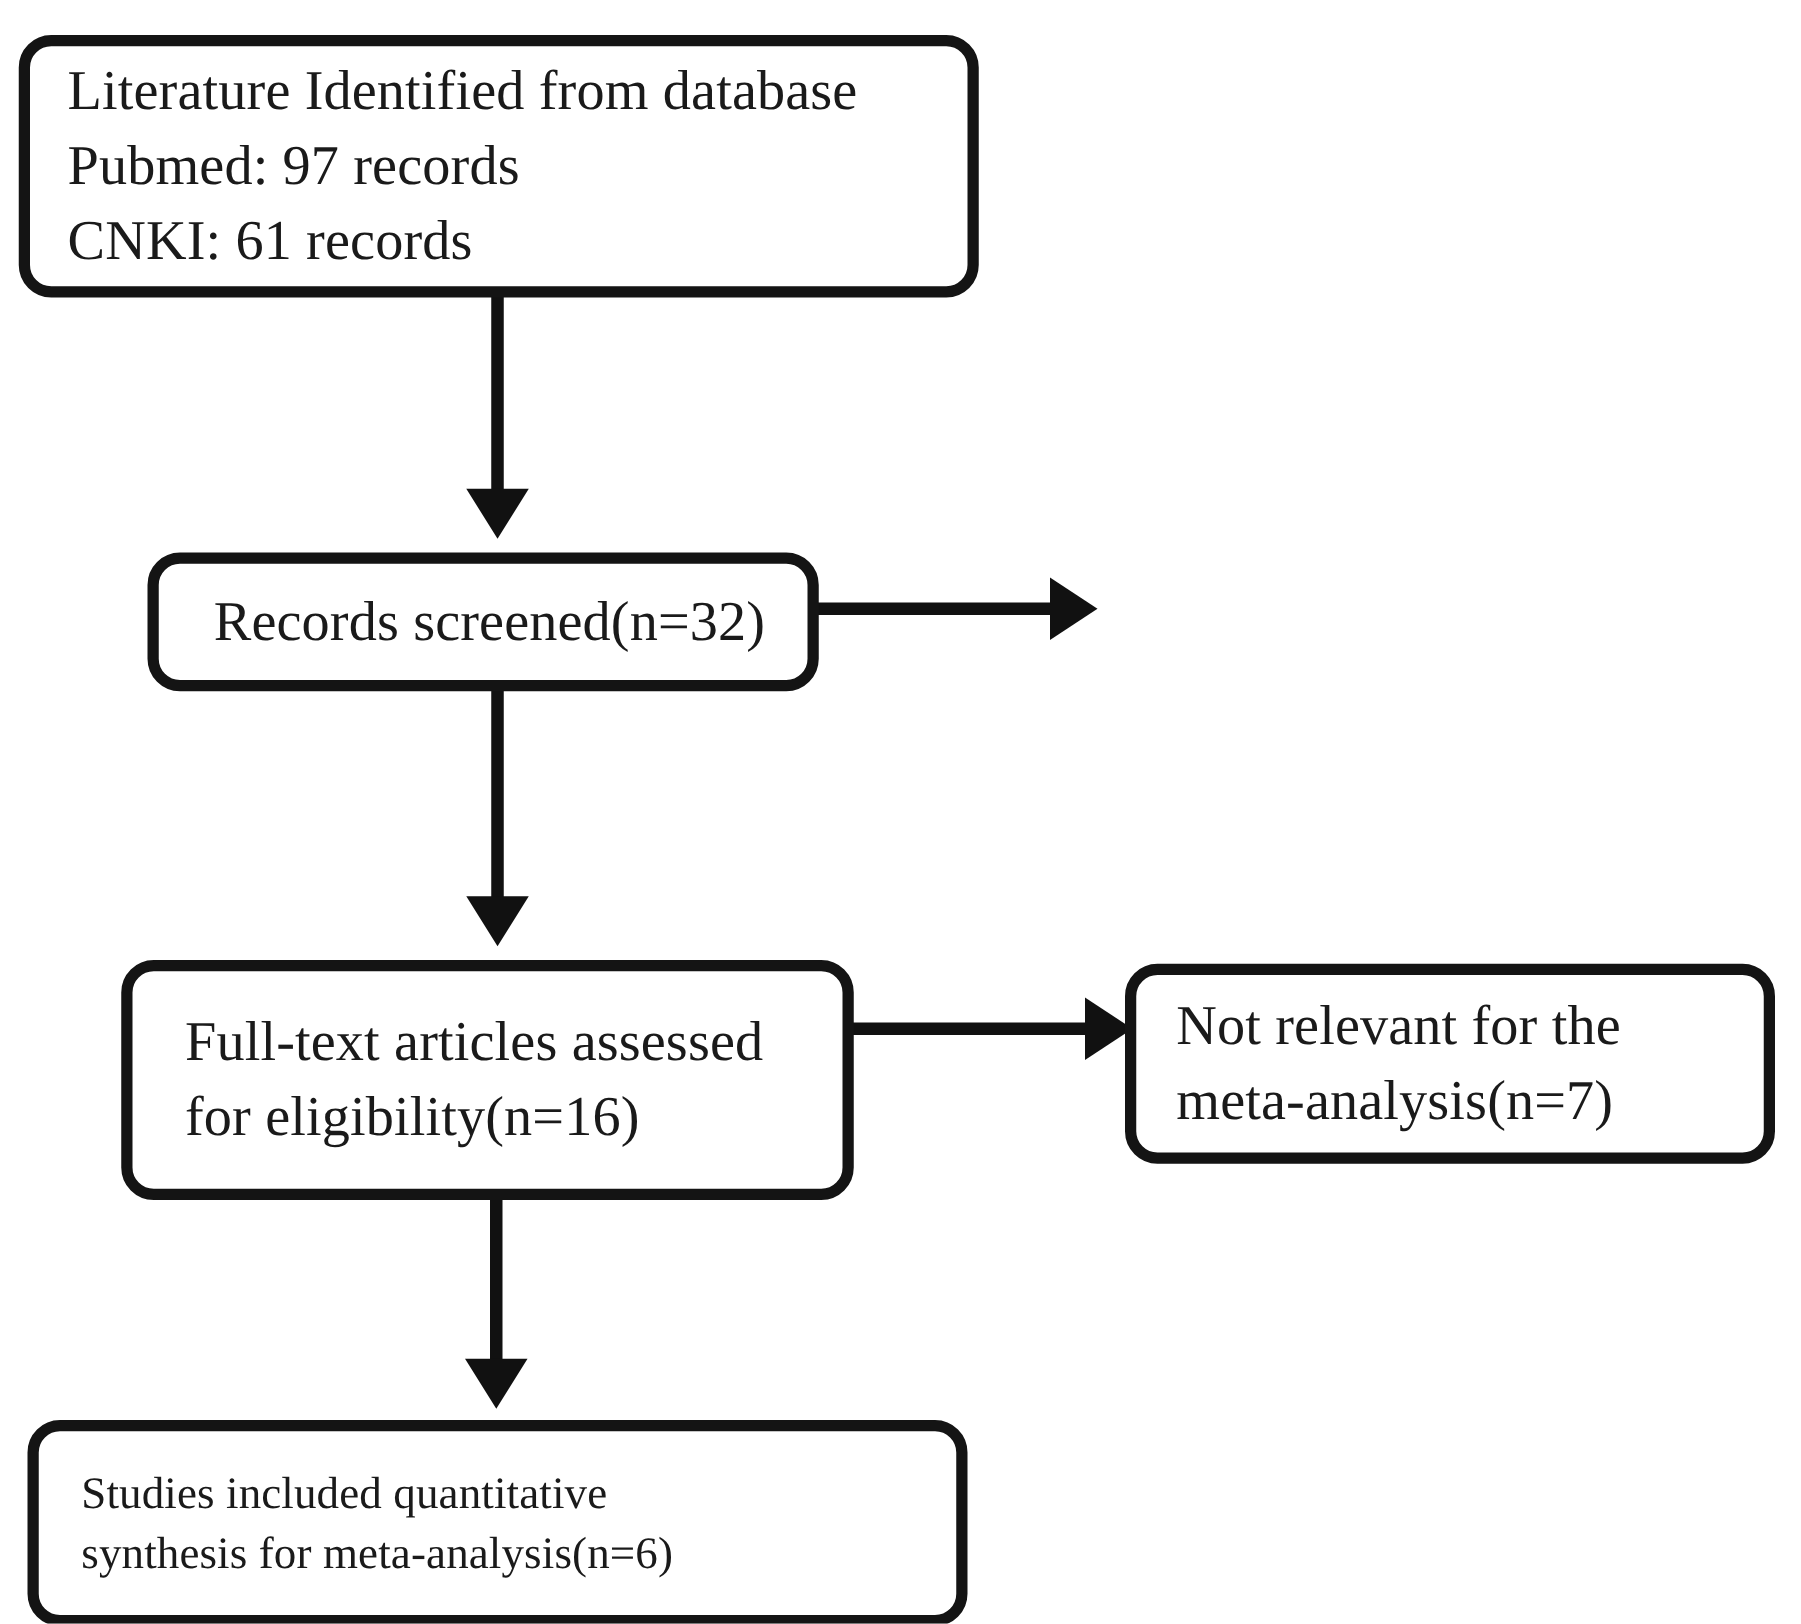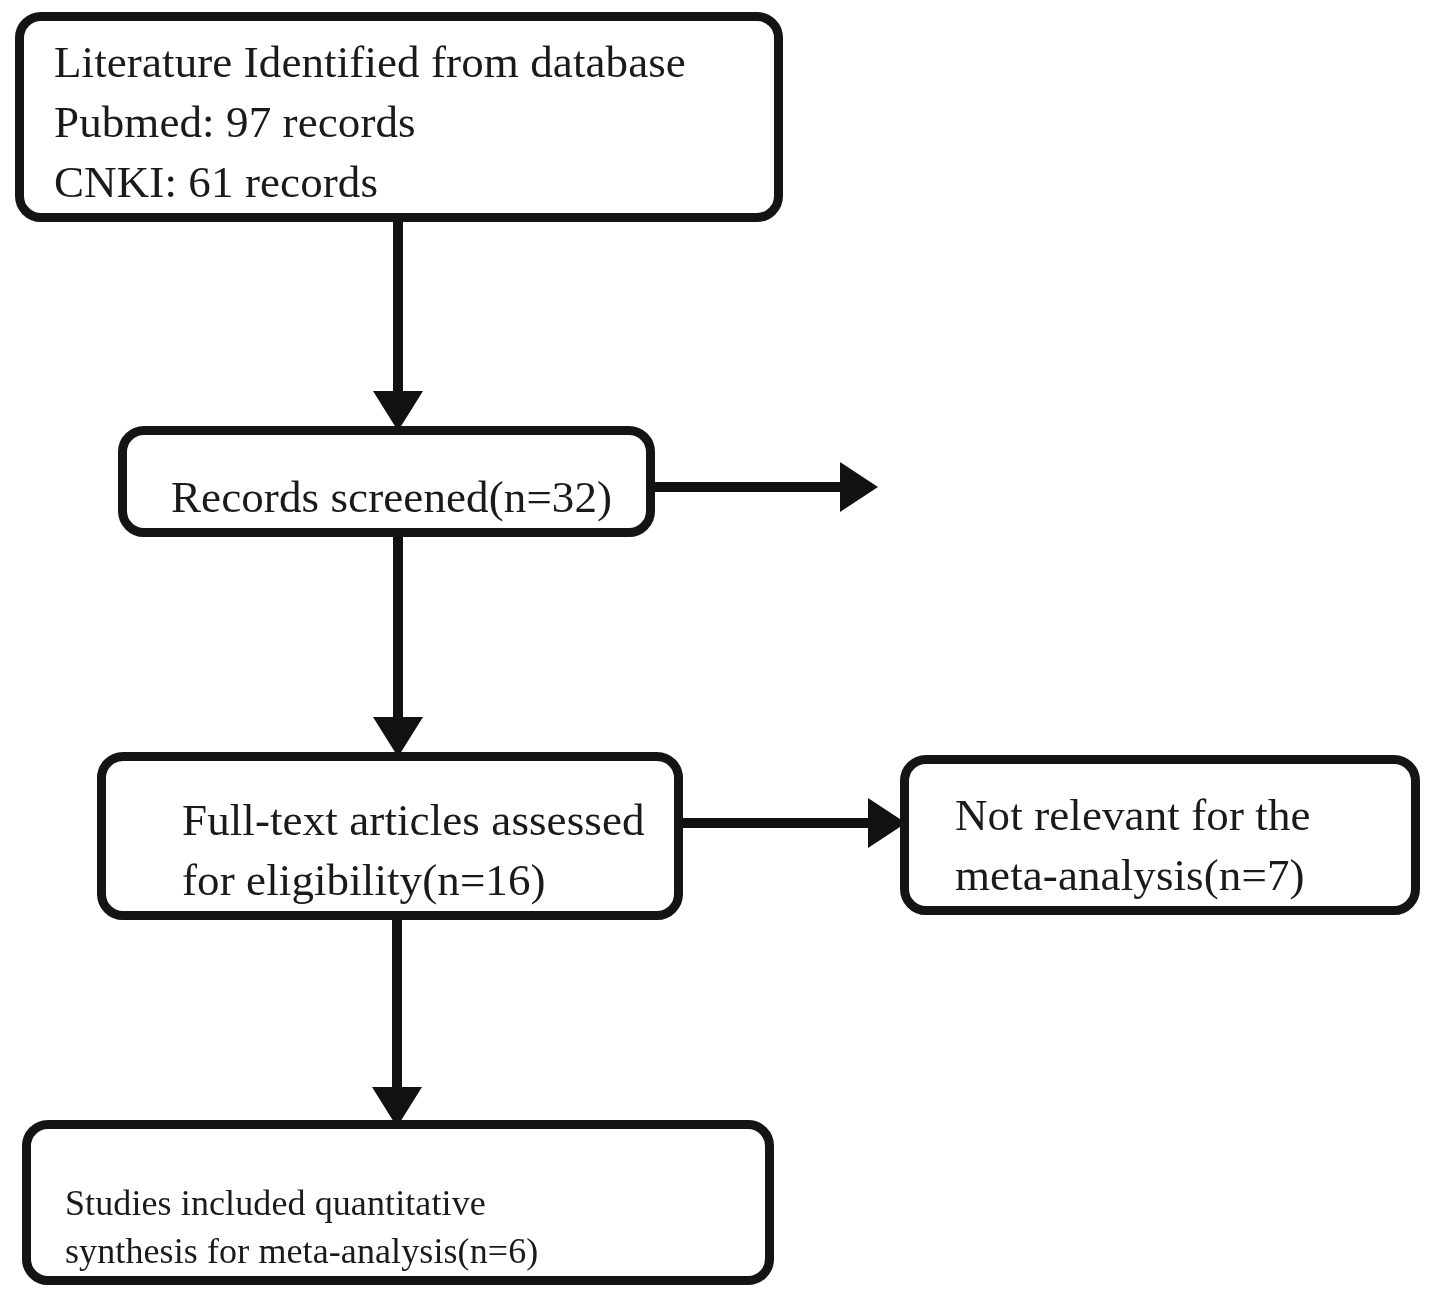--- a/index.html
+++ b/index.html
@@ -16,22 +16,23 @@
     overflow: hidden;
   }
   .flow-box {
     position: absolute;
     box-sizing: border-box;
     background: #ffffff;
     border: 9px solid #141414;
     border-radius: 26px;
     display: flex;
     flex-direction: column;
-    justify-content: flex-end;
+    justify-content: center;
     z-index: 3;
+    margin-top: 16px;
   }
   .flow-box .line {
     display: block;
     color: #1a1a1a;
     font-size: 45px;
     line-height: 1.33;
     letter-spacing: 0.1px;
     white-space: pre;
     padding-left: 30px;
   }
@@ -39,31 +40,31 @@
   #box-identified {
     left: 15px;  top: 12px;   width: 768px;  height: 210px;
   }
   #box-screened {
     left: 118px; top: 426px;  width: 537px;  height: 111px;
   }
   #box-excluded {
     left: 872px; top: 428px;  width: 528px;  height: 112px;
   }
   #box-fulltext {
-    left: 97px;  top: 752px;  width: 586px;  height: 168px; padding-left: 34px;
+    left: 97px;  top: 752px;  width: 586px;  height: 192px;
   }
   #box-notrelevant {
     left: 900px; top: 755px;  width: 520px;  height: 160px;
   }
   #box-included {
     left: 22px;  top: 1120px; width: 752px;  height: 165px;
   }
   #box-screened .line,
   #box-excluded .line { padding-left: 44px; }
-  #box-notrelevant .line { padding-left: 46px; }
+  #box-notrelevant .line { padding-left: 32px; }
   #box-included .line { padding-left: 34px; font-size: 36px; }
   #box-fulltext .line { padding-left: 42px; }
 
   
   .v-arrow, .h-arrow {
     position: absolute;
     z-index: 1;
   }
   .v-arrow .shaft {
     position: absolute;

